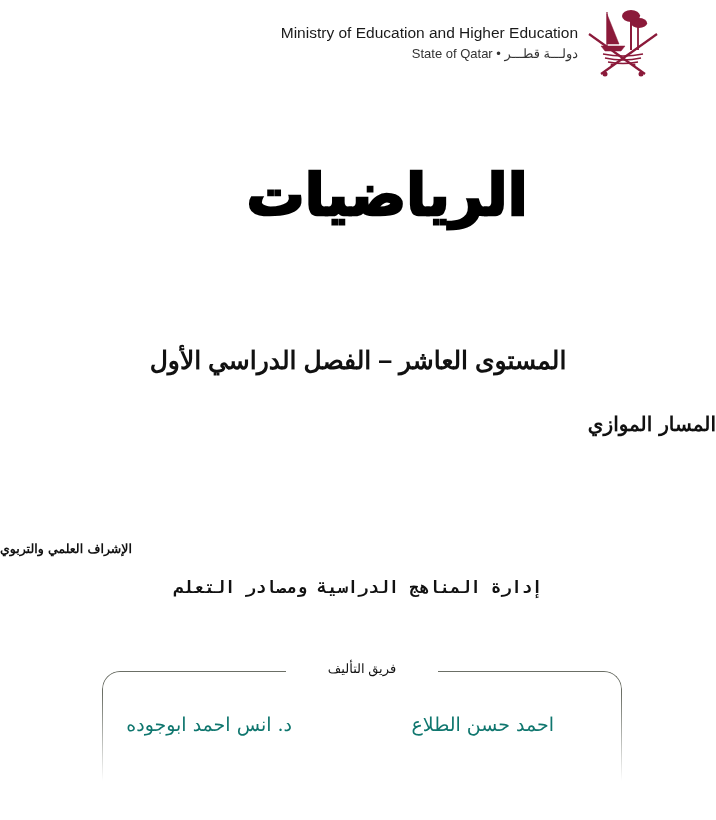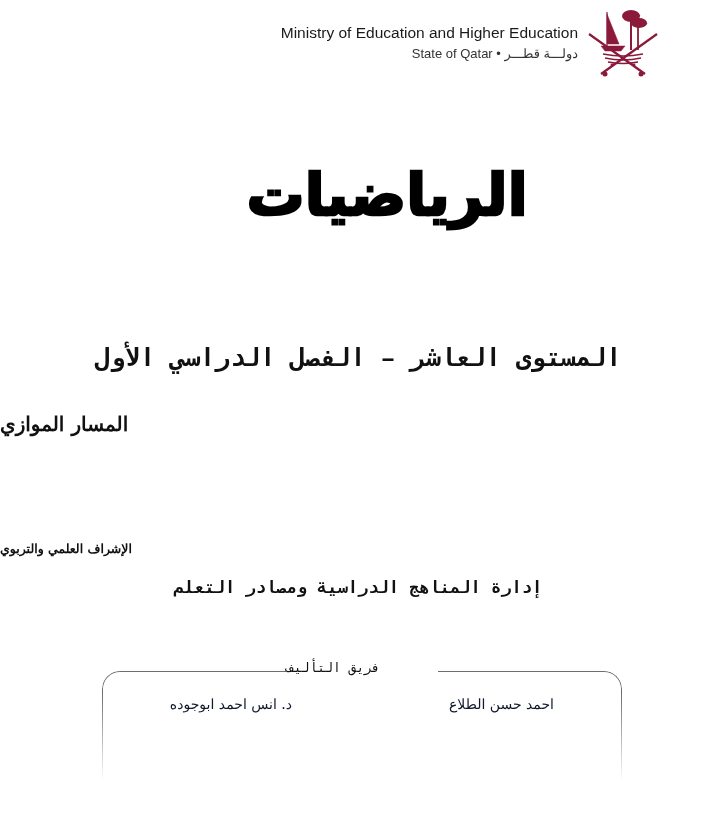--- a/index.html
+++ b/index.html
@@ -77,32 +77,32 @@
       padding-left: 29px;
       -webkit-text-stroke: 2.5px #000;
     }
     .subtitle {
       position: absolute;
       top: 338px;
       left: 0;
       width: 716px;
       text-align: center;
       direction: rtl;
-      font-family: Liberation Mono, monospace;
+      font-family: Liberation Sans, sans-serif;
       font-weight: bold;
       font-size: 25px;
       line-height: 44px;
       color: #111;
     }
     .track {
       position: absolute;
       top: 406px;
       left: 0;
       width: 716px;
-      text-align: left;
+      text-align: right;
       direction: rtl;
       font-family: "DejaVu Serif", serif;
       font-weight: bold;
       font-size: 20px;
       line-height: 36px;
       color: #111;
     }
     .supervision-label {
       position: absolute;
       top: 538px;
@@ -144,35 +144,35 @@
       -webkit-mask-image: linear-gradient(to bottom, #000 0%, #000 20%, rgba(0,0,0,0) 100%);
       mask-image: linear-gradient(to bottom, #000 0%, #000 20%, rgba(0,0,0,0) 100%);
     }
     .authors-legend {
       position: absolute;
       left: 286px;
       top: 654px;
       width: 152px;
       height: 30px;
       background: #ffffff;
-      text-align: left;
-      direction: rtl;
-      font-family: Liberation Mono, monospace;
+      text-align: center;
+      direction: rtl;
+      font-family: Liberation Sans, sans-serif;
       font-size: 13px;
       line-height: 30px;
       color: #111;
     }
     .author {
       position: absolute;
-      top: 692px;
+      top: 712px;
       direction: rtl;
       font-family: "DejaVu Serif", serif;
-      font-size: 14px;
+      font-size: 19px;
       line-height: 24px;
-      color: #0f172a;
+      color: #0f766e;
       white-space: nowrap;
     }
     .author-1 {
       right: 162px;
     }
     .author-2 {
       right: 424px;
     }
   </style>
 </head>

